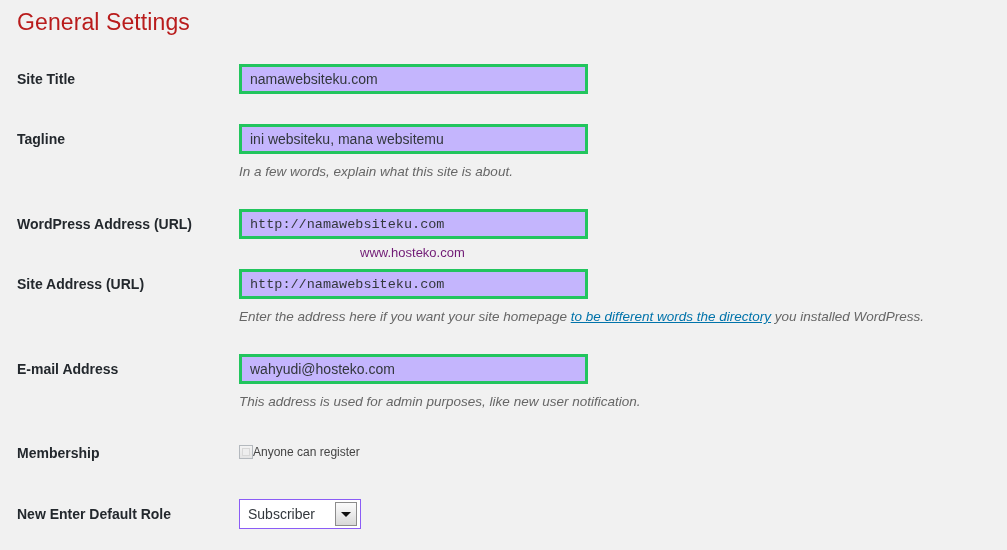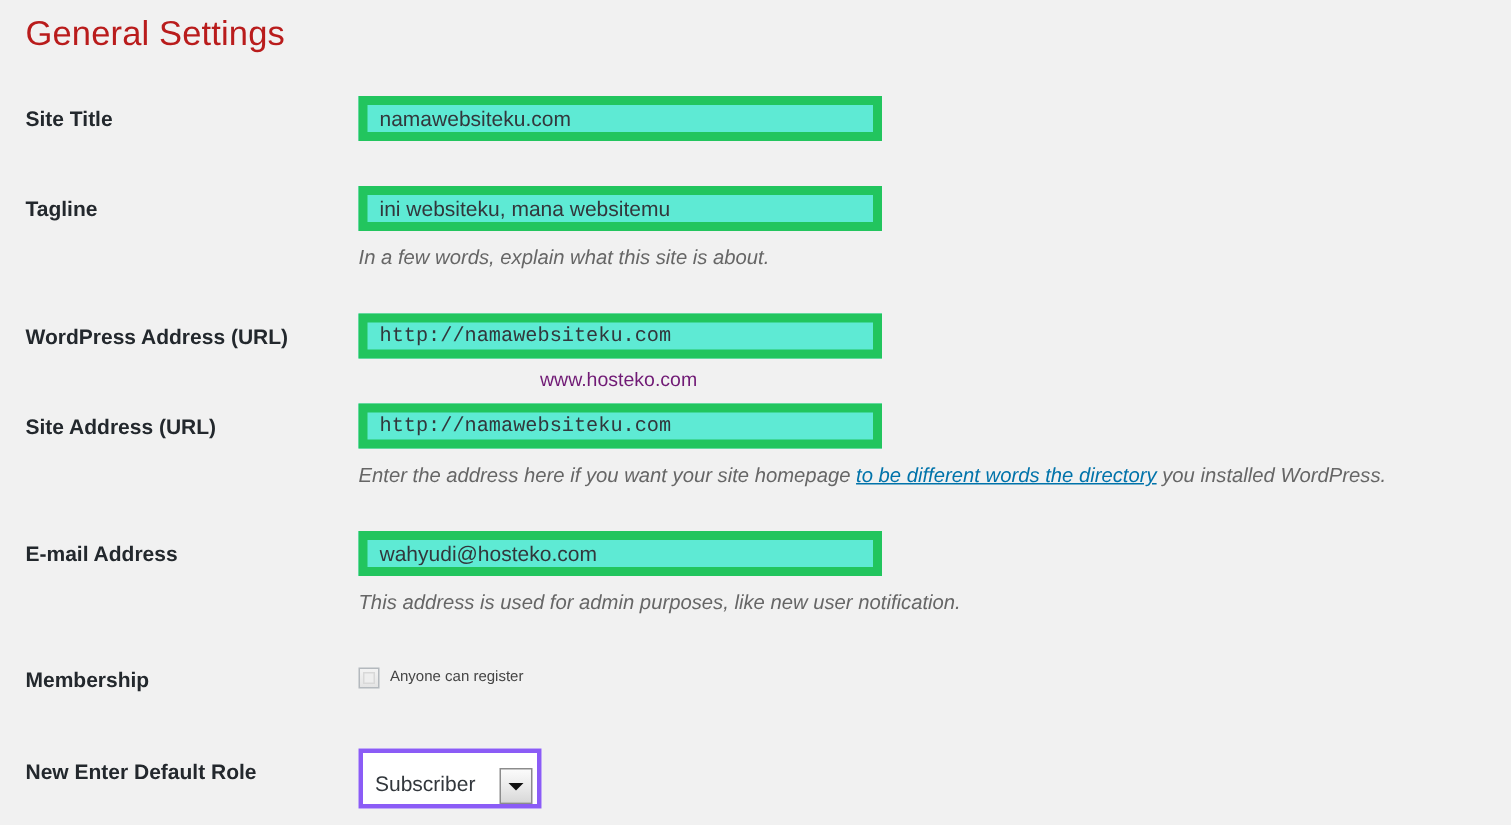--- a/index.html
+++ b/index.html
@@ -54,22 +54,22 @@
   .row-field {
     position: absolute;
     left: 239px;
   }
 
   input.text-input {
     box-sizing: border-box;
     width: 349px;
     height: 30px;
     padding: 0 8px;
-    border: 6px solid #22c55e;
-    background: #5eead4;
+    border: 3px solid #22c55e;
+    background: #c4b5fd;
     color: #32373c;
     font-family: "Liberation Sans", sans-serif;
     font-size: 14px;
     line-height: 28px;
     border-radius: 0;
     outline: none;
     box-shadow: none;
   }
   input.text-input.mono {
     font-family: "Liberation Mono", monospace;
@@ -121,35 +121,35 @@
     position: absolute;
     left: 2px;
     top: 2px;
     right: 2px;
     bottom: 2px;
     background: #eeeeee;
     border: 1px solid #d8d8d8;
     box-sizing: border-box;
   }
   .checkbox-label {
-    margin-left: 7px;
-    font-size: 10px;
+    margin-left: 0;
+    font-size: 12px;
     color: #444;
     line-height: 18px;
   }
 
   .select-wrap {
     position: relative;
     box-sizing: border-box;
     width: 122px;
-    height: 40px;
-    border: 3px solid #8b5cf6;
+    height: 30px;
+    border: 1px solid #8b5cf6;
     background: #fff;
     display: flex;
-    align-items: flex-end;
+    align-items: center;
   }
   .select-value {
     font-size: 14px;
     color: #32373c;
     padding-left: 8px;
     line-height: 28px;
     white-space: nowrap;
     flex: 1 1 auto;
     overflow: hidden;
   }

